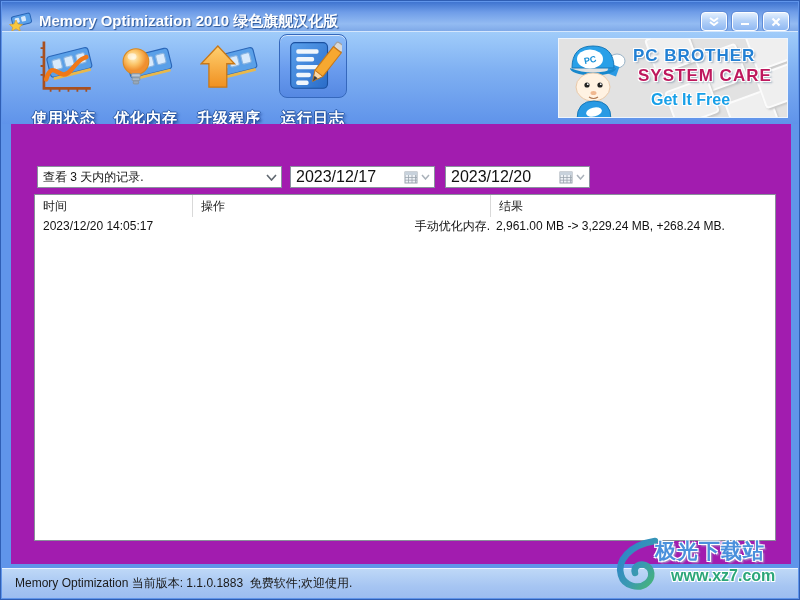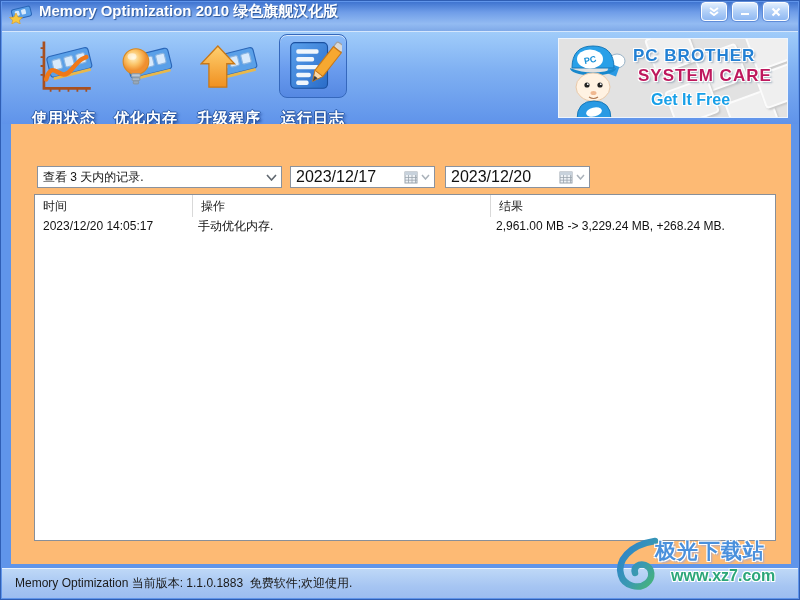--- a/index.html
+++ b/index.html
@@ -2,21 +2,21 @@
 <html><head>
 <meta charset="utf-8">
 <style>
   html,body{margin:0;padding:0;}
   body{width:800px;height:600px;position:relative;font-family:"Liberation Sans","DejaVu Sans",sans-serif;overflow:hidden;background:#fff;}
   .window{position:absolute;inset:0;background:#6095ea;border:1px solid #2f5eb4;box-sizing:border-box;}
 
   
   .titlebar{position:absolute;left:1px;right:1px;top:1px;height:29px;
     background:linear-gradient(180deg,#3f74d0 0%,#6f9de8 35%,#93bbf2 75%,#7fa9e8 100%);
-    display:flex;align-items:flex-start;}
+    display:flex;align-items:flex-end;}
   .app-icon{margin-left:7px;width:24px;height:22px;flex:0 0 auto;}
   .title-text{color:#fff;font-weight:bold;font-size:15px;margin-left:6px;text-shadow:1px 1px 1px #2a5496;white-space:nowrap;}
   .win-buttons{margin-left:auto;margin-right:9px;display:flex;gap:5px;}
   .win-btn{width:26px;height:19px;border-radius:4px;box-sizing:border-box;
     background:linear-gradient(180deg,#e4f0fe 0%,#b5d2f8 45%,#8fb8f2 100%);
     border:1px solid #fdfeff;box-shadow:0 0 0 1px #5f8cd8;
     display:flex;align-items:center;justify-content:center;cursor:pointer;}
   .win-btn svg{display:block;}
 
   
@@ -37,37 +37,37 @@
   .key{position:absolute;background:#efefef;border:2px solid #fbfbfb;border-radius:4px;transform:rotate(-20deg);box-shadow:1px 2px 2px #c8c8c8;}
   .banner-mascot{position:absolute;left:2px;top:2px;}
   .banner-l1{position:absolute;left:74px;top:7px;font-size:17px;font-weight:800;letter-spacing:1px;color:#2280d4;
     text-shadow:-1px -1px 0 #fff,1px -1px 0 #fff,-1px 1px 0 #fff,1px 1px 0 #fff,2px 2px 2px #9ab;white-space:nowrap;}
   .banner-l2{position:absolute;left:79px;top:27px;font-size:17px;font-weight:800;letter-spacing:1px;color:#be185d;
     text-shadow:-1px -1px 0 #fff,1px -1px 0 #fff,-1px 1px 0 #fff,1px 1px 0 #fff,2px 2px 2px #9ab;white-space:nowrap;}
   .banner-l3{position:absolute;left:92px;top:52px;font-size:16px;font-weight:bold;color:#18a0e8;
     text-shadow:-1px -1px 0 #fff,1px -1px 0 #fff,-1px 1px 0 #fff,1px 1px 0 #fff;white-space:nowrap;}
 
   
-  .content{position:absolute;left:10px;top:123px;width:780px;height:440px;background:#fdba74;}
+  .content{position:absolute;left:10px;top:123px;width:780px;height:440px;background:#a21caf;}
   .combo{position:absolute;left:26px;top:42px;width:245px;height:22px;background:#fff;border:1px solid #8a929e;
     box-sizing:border-box;display:flex;align-items:center;font-size:12px;color:#111;padding-left:5px;cursor:pointer;}
   .combo-arrow{margin-left:auto;width:20px;display:flex;align-items:center;justify-content:center;align-self:stretch;}
   .picker{position:absolute;top:42px;width:145px;height:22px;background:#fff;border:1px solid #8a929e;
     box-sizing:border-box;display:flex;align-items:center;font-size:16px;color:#111;padding-left:5px;cursor:pointer;}
   .p1{left:279px;}.p2{left:434px;}
   .picker-icons{margin-left:auto;display:flex;align-items:center;gap:3px;padding-right:4px;}
 
   
   .listbox{position:absolute;left:23px;top:70px;width:742px;height:347px;background:#fff;border:1px solid #888f99;box-sizing:border-box;}
   .lheader{display:flex;height:22px;}
   .hcell{box-sizing:border-box;font-size:12px;color:#222;padding-left:8px;display:flex;align-items:center;}
   .hc0{width:157px;}.hc1{width:298px;border-left:1px solid #d9d9d9;}.hc2{flex:1;border-left:1px solid #d9d9d9;}
   .lrow{display:flex;height:18px;font-size:12px;color:#111;align-items:center;cursor:default;}
   .cc0{width:157px;box-sizing:border-box;padding-left:8px;}
-  .cc1{width:298px;box-sizing:border-box;padding-left:6px;}
+  .cc1{width:298px;box-sizing:border-box;padding-left:6px;text-align:right;}
   .cc2{flex:1;box-sizing:border-box;padding-left:6px;white-space:nowrap;}
 
   
   .statusbar{position:absolute;left:1px;right:1px;bottom:1px;height:30px;
     background:linear-gradient(180deg,#bed8f7 0%,#a6c5f2 60%,#9cbdf0 100%);
     border-top:1px solid #e9f3fe;box-sizing:border-box;display:flex;align-items:center;
     font-size:12px;color:#1a1a1a;padding-left:13px;}
   .status-text{white-space:pre;}
 
   

